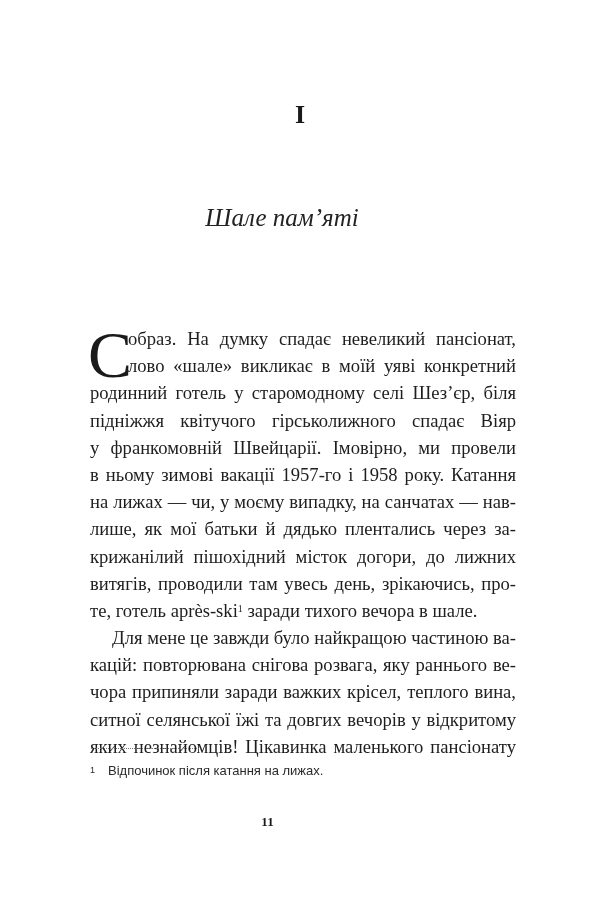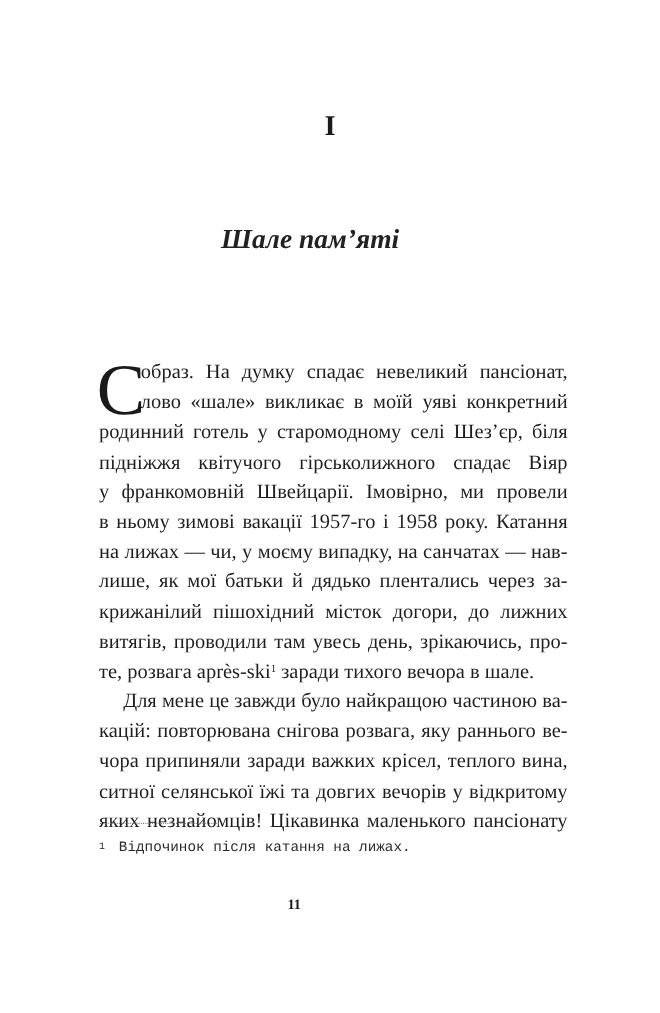--- a/index.html
+++ b/index.html
@@ -31,21 +31,20 @@
       position: absolute;
       top: 203px;
       left: 0;
       width: 564px;
       text-align: center;
       font-family: "Liberation Serif", serif;
       font-style: italic;
       font-size: 25px;
       line-height: 30px;
       color: #222;
-      font-weight: bold;
     }
     .body-text {
       position: absolute;
       top: 325px;
       left: 90px;
       width: 426px;
     }
     .line {
       display: block;
       height: 27.2px;
@@ -87,21 +86,21 @@
       top: 748px;
       left: 91px;
       width: 108px;
       height: 0;
       border-top: 1px dotted #777;
     }
     .footnote {
       position: absolute;
       top: 762px;
       left: 90px;
-      font-family: Liberation Mono, monospace;
+      font-family: Liberation Sans, sans-serif;
       font-size: 13px;
       line-height: 18px;
       color: #2a2a2a;
     }
     .footnote .fn-num {
       display: inline-block;
       width: 18px;
       font-size: 9px;
       vertical-align: top;
       position: relative;
@@ -132,21 +131,21 @@
   <span class="line dropline">образ. На думку спадає невеликий пансіонат,</span>
   <span class="line dropline">лово «шале» викликає в моїй уяві конкретний</span>
   <span class="line">родинний готель у старомодному селі Шез’єр, біля</span>
   <span class="line">підніжжя квітучого гірськолижного спадає Віяр</span>
   <span class="line">у франкомовній Швейцарії. Імовірно, ми провели</span>
   <span class="line">в ньому зимові вакації 1957-го і 1958 року. Катання</span>
   <span class="line">на лижах — чи, у моєму випадку, на санчатах — нав-</span>
   <span class="line">лише, як мої батьки й дядько плентались через за-</span>
   <span class="line">крижанілий пішохідний місток догори, до лижних</span>
   <span class="line">витягів, проводили там увесь день, зрікаючись, про-</span>
-  <span class="line last"><span>те, розвага après-ski</span><sup class="fnref">1</sup><span> заради тихого вечора в шале.</span></span>
+  <span class="line last"><span>те, готель après-ski</span><sup class="fnref">1</sup><span> заради тихого вечора в шале.</span></span>
   <span class="line indent">Для мене це завжди було найкращою частиною ва-</span>
   <span class="line">кацій: повторювана снігова розвага, яку раннього ве-</span>
   <span class="line">чора припиняли заради важких крісел, теплого вина,</span>
   <span class="line">ситної селянської їжі та довгих вечорів у відкритому</span>
   <span class="line">яких незнайомців! Цікавинка маленького пансіонату</span>
 </div>
 
 <div class="footnote-rule"></div>
 
 <div class="footnote">

